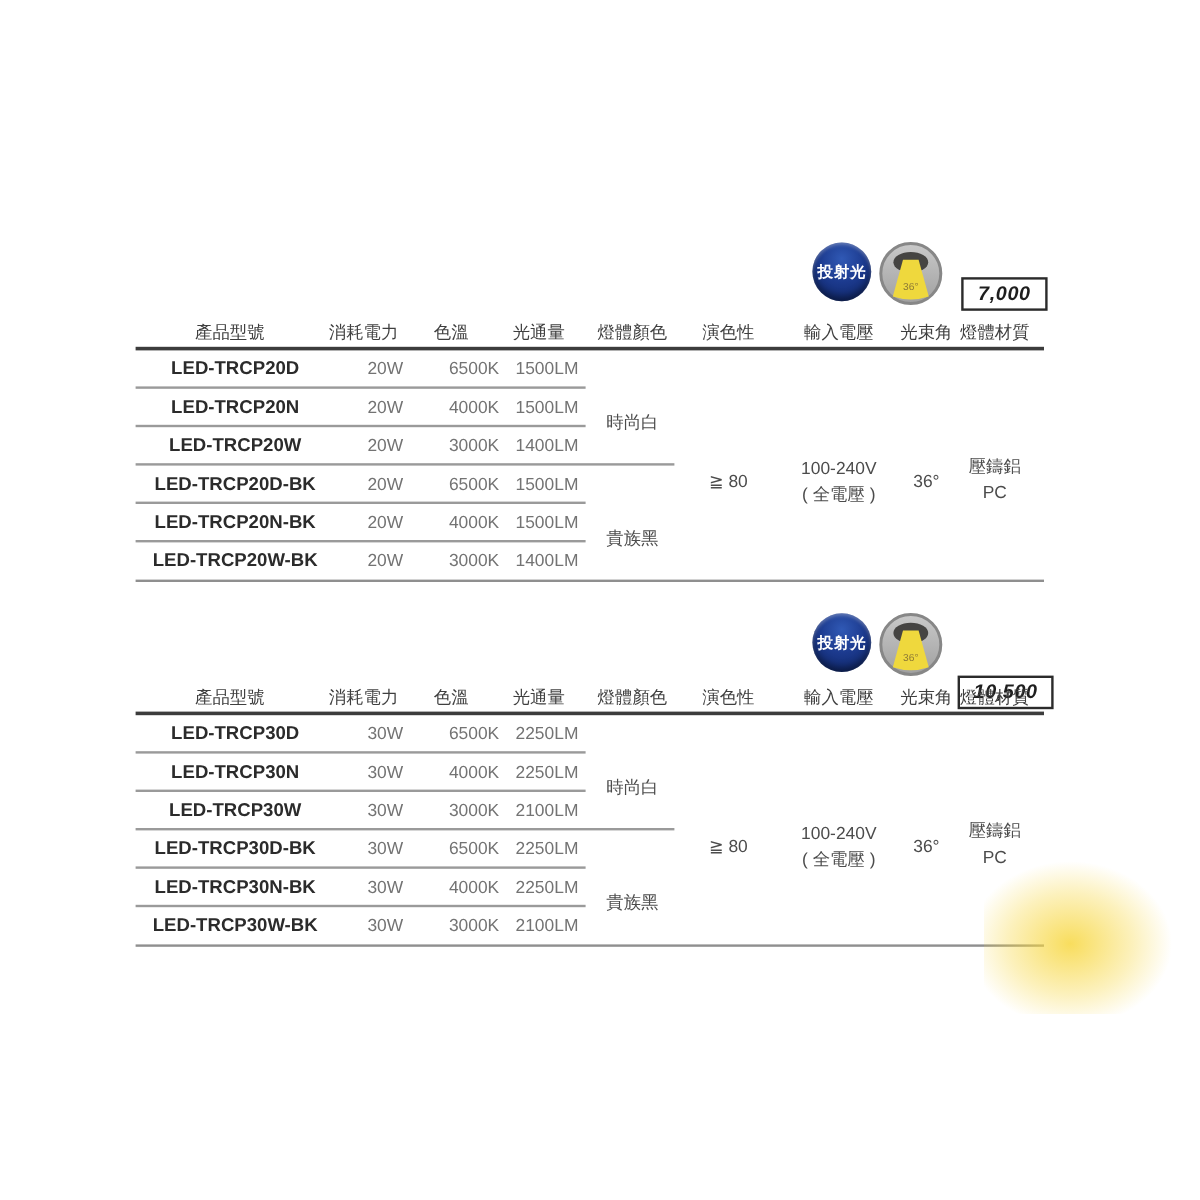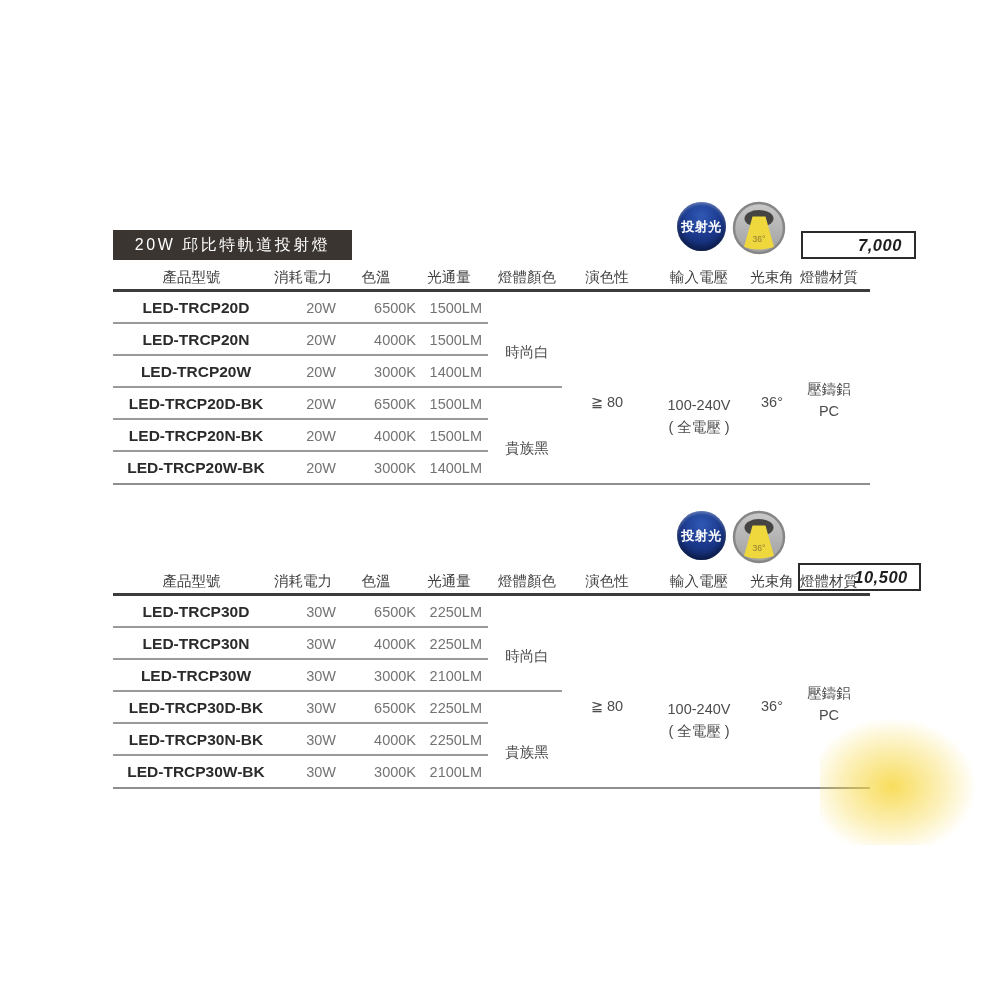--- a/index.html
+++ b/index.html
@@ -39,41 +39,41 @@
   .sep.short{width:375px;}
   .sep.group{width:449px;}
   .s1{top:92px;}.s2{top:124px;}.s3{top:156px;}.s4{top:188px;}.s5{top:220px;}
   .bottom-rule{position:absolute;left:0;top:253px;width:757px;height:2px;background:#8f8f8f;}
 
   .mcell{position:absolute;display:flex;align-items:center;justify-content:center;
     color:#4c4c4c;font-size:14.5px;text-align:center;white-space:nowrap;margin-top:12px;}
   .m-white{left:369px;top:99px;width:90px;height:22px;}
   .m-black{left:369px;top:195px;width:90px;height:22px;}
   .m-cri{left:459px;top:150px;width:70px;height:20px;}
-  .m-volt{left:529px;top:152px;width:114px;height:44px;flex-direction:column;line-height:22px;}
+  .m-volt{left:529px;top:138px;width:114px;height:44px;flex-direction:column;line-height:22px;}
   .m-beam{left:635px;top:150px;width:48px;height:20px;}
   .m-mat{left:675px;top:136px;width:82px;height:44px;flex-direction:column;line-height:22px;}
 
   
   .badge-cluster{position:absolute;width:210px;height:62px;}
   #badges-20w{left:677px;top:201px;}
   #badges-30w{left:677px;top:510px;}
 
   .proj-badge{
     position:absolute;left:0;top:1px;width:49px;height:49px;border-radius:50%;
     background:radial-gradient(circle at 50% 28%, #3059b5 0%, #1c3a8e 45%, #0d2361 100%);
     box-shadow:inset 0 2px 3px rgba(255,255,255,0.30), inset 0 -4px 6px rgba(0,0,0,0.40);
     color:#ffffff;display:flex;align-items:center;justify-content:center;
     font-size:13px;font-weight:bold;letter-spacing:0.5px;white-space:nowrap;
   }
   .beam-icon{position:absolute;left:55px;top:0;width:54px;height:54px;}
   .price-tag{
     position:absolute;top:30px;height:24px;background:#ffffff;
     border:2px solid #2b2b2b;display:flex;align-items:center;justify-content:center;
-    font-style:italic;font-weight:700;font-size:16.5px;color:#1e1e1e;letter-spacing:0.5px;padding-left:43px;
+    font-style:italic;font-weight:700;font-size:16.5px;color:#1e1e1e;letter-spacing:0.5px;
   }
   #badges-20w .price-tag{left:124px;width:68px;}
   #badges-30w .price-tag{left:121px;top:26px;width:76px;margin-top:27px;}
 
   
   .corner-glow{
     position:absolute;left:820px;top:715px;width:160px;height:130px;pointer-events:none;
     background:radial-gradient(ellipse at 45% 55%, rgba(247,215,65,0.85) 0%, rgba(247,215,65,0.35) 42%, rgba(255,255,255,0) 68%);
   }
 </style>
@@ -102,23 +102,20 @@
         <path d="M20.5 15.5 L33.5 15.5 L42 46 Q27 51 12 46 Z" fill="#efd83d"></path>
         <text x="27" y="41" text-anchor="middle" font-size="8.5" fill="#8d7a35">36°</text>
       </g>
     </svg>
     <div class="price-tag">
       <span>7,000</span>
     </div>
   </div>
 
   <section class="spec-block" id="block-20w">
-    <div class="title-bar">
-      <span>20W 邱比特軌道投射燈</span>
-    </div>
     <div class="header-row">
         <div class="hcell">產品型號</div>
         <div class="hcell">消耗電力</div>
         <div class="hcell">色溫</div>
         <div class="hcell">光通量</div>
         <div class="hcell">燈體顏色</div>
         <div class="hcell">演色性</div>
         <div class="hcell">輸入電壓</div>
         <div class="hcell">光束角</div>
         <div class="hcell">燈體材質</div>

